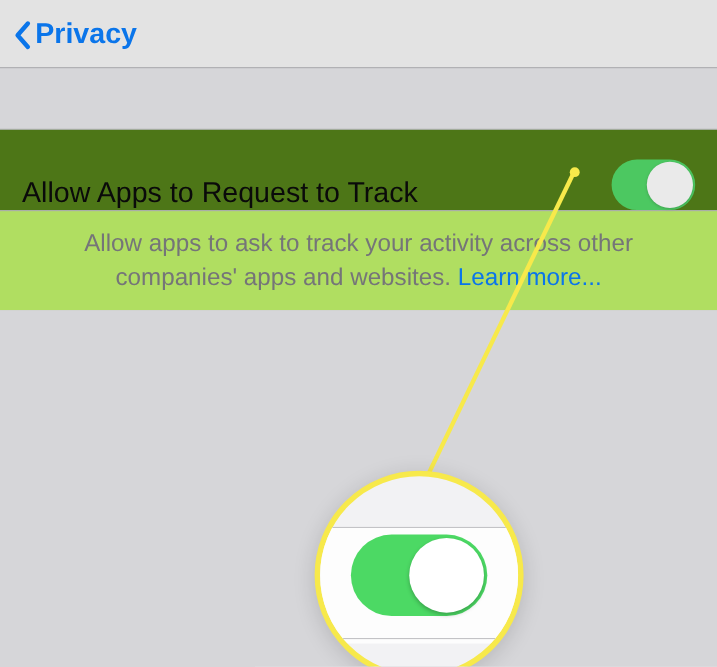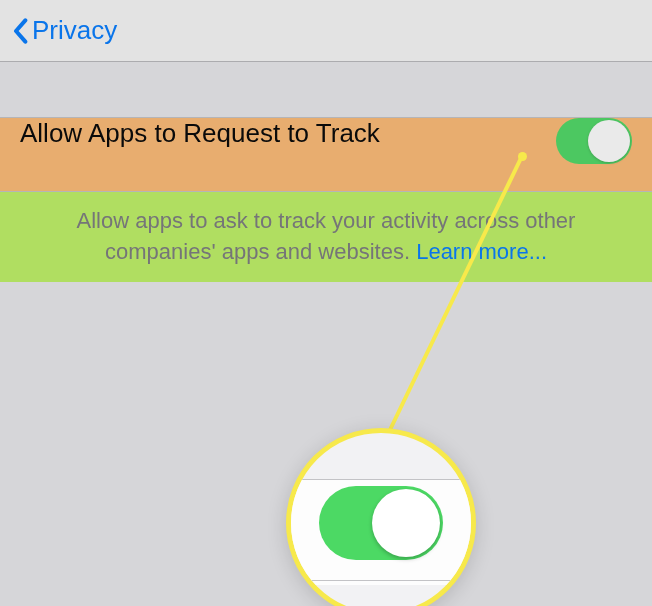--- a/index.html
+++ b/index.html
@@ -25,50 +25,51 @@
     .nav-bar {
       height: 62px;
       background: #f7f7f8;
       border-bottom: 1px solid #b9b9bc;
       display: flex;
       align-items: center;
       position: relative;
     }
     .back-btn {
       display: flex;
-      align-items: center;
+      align-items: flex-end;
       gap: 4px;
       padding-left: 12px;
       color: #007aff;
       font-size: 26px;
       cursor: pointer;
+      font-weight: bold;
     }
     .back-chevron {
       width: 16px;
       height: 28px;
     }
     .nav-title {
       position: absolute;
       left: 50%;
       transform: translateX(-50%);
       font-size: 26px;
       font-weight: 600;
       color: #000;
     }
     .gap-section {
       height: 56px;
       background: #e9e9ec;
       border-bottom: 1px solid #c3c3c6;
     }
     .setting-row {
       height: 74px;
-      background: #fdba74;
+      background: #4d7c0f;
       border-bottom: 1px solid #c3c3c6;
       display: flex;
-      align-items: flex-start;
+      align-items: flex-end;
       justify-content: space-between;
       padding: 0 20px;
     }
     .setting-label {
       font-size: 26px;
       color: #000;
       font-weight: 400;
     }
     .toggle {
       width: 76px;

